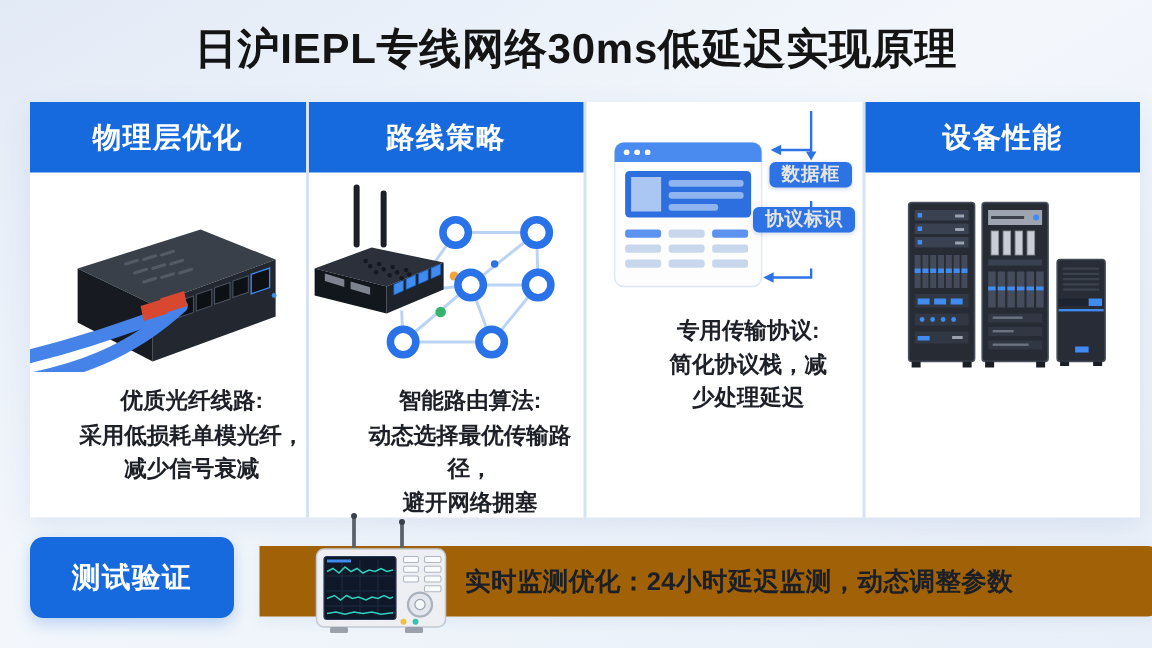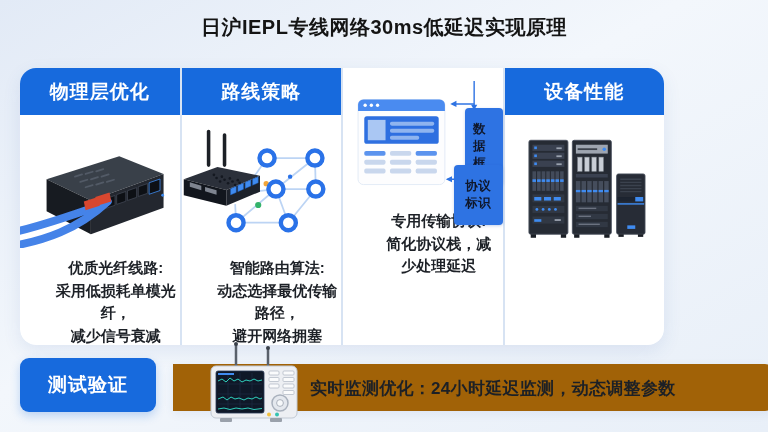--- a/index.html
+++ b/index.html
@@ -5,49 +5,49 @@
   html,body{margin:0;padding:0;}
   body{
     width:768px;height:432px;overflow:hidden;
     font-family:"Liberation Sans","DejaVu Sans",sans-serif;
     background:linear-gradient(150deg,#e2eaf6 0%,#f3f7fc 45%,#e8eff8 100%);
     position:relative;
   }
   .stage{position:absolute;inset:0;}
   .title{
     position:absolute;left:0;top:14px;width:768px;text-align:center;
-    font-size:20px;font-weight:700;color:#141414;letter-spacing:.5px;margin:0;
+    font-size:28px;font-weight:700;color:#141414;letter-spacing:.5px;margin:0;
   }
   .card{
-    position:absolute;left:20px;top:68px;width:644px;height:277px;
+    position:absolute;left:20px;top:68px;width:740px;height:277px;
     display:grid;grid-template-columns:repeat(4,1fr);gap:2px;
-    background:#d7e3f3;border-radius:16px;overflow:hidden;
+    background:#d7e3f3;border-radius:0;overflow:hidden;
     box-shadow:0 6px 18px rgba(45,90,165,.10);
   }
   .col{background:#ffffff;display:flex;flex-direction:column;}
   .col-header{
     height:47px;flex:0 0 47px;background:#176add;color:#fff;
     display:flex;align-items:center;justify-content:center;
     font-size:19px;font-weight:700;letter-spacing:1px;
   }
   .illus{height:133px;flex:0 0 133px;position:relative;}
   .illus svg{position:absolute;left:0;top:0;width:100%;height:100%;}
   .caption{
     flex:1;margin:0;padding-top:9px;text-align:center;
     font-size:15px;font-weight:600;line-height:1.5;color:#1d2127;
     white-space:pre-line;
     padding-left:32px;
   }
   .proto-label{
-    position:absolute;background:#2e73e3;color:#0f172a;border-radius:4px;
-    font-size:12.5px;font-weight:700;padding:13px 8px;letter-spacing:.5px;
+    position:absolute;background:#2e73e3;color:#e5e5e5;border-radius:4px;
+    font-size:12.5px;font-weight:700;padding:0 8px;letter-spacing:.5px;
     box-shadow:0 1px 3px rgba(30,80,170,.25);
   }
   .proto-label.l1{left:122px;top:40px;}
-  .proto-label.l2{left:111px;top:97px;text-align:center;}
+  .proto-label.l2{left:111px;top:70px;text-align:center;}
   .pill{
     position:absolute;left:20px;top:358px;width:136px;height:54px;
     background:#176add;border-radius:9px;color:#fff;
     display:flex;align-items:center;justify-content:center;
     font-size:19px;font-weight:700;letter-spacing:1px;
     box-shadow:0 4px 10px rgba(23,106,221,.25);
   }
   .strip{
     position:absolute;left:173px;top:364px;width:602px;height:47px;
     background:#a16207;border-radius:0 10px 10px 0;

